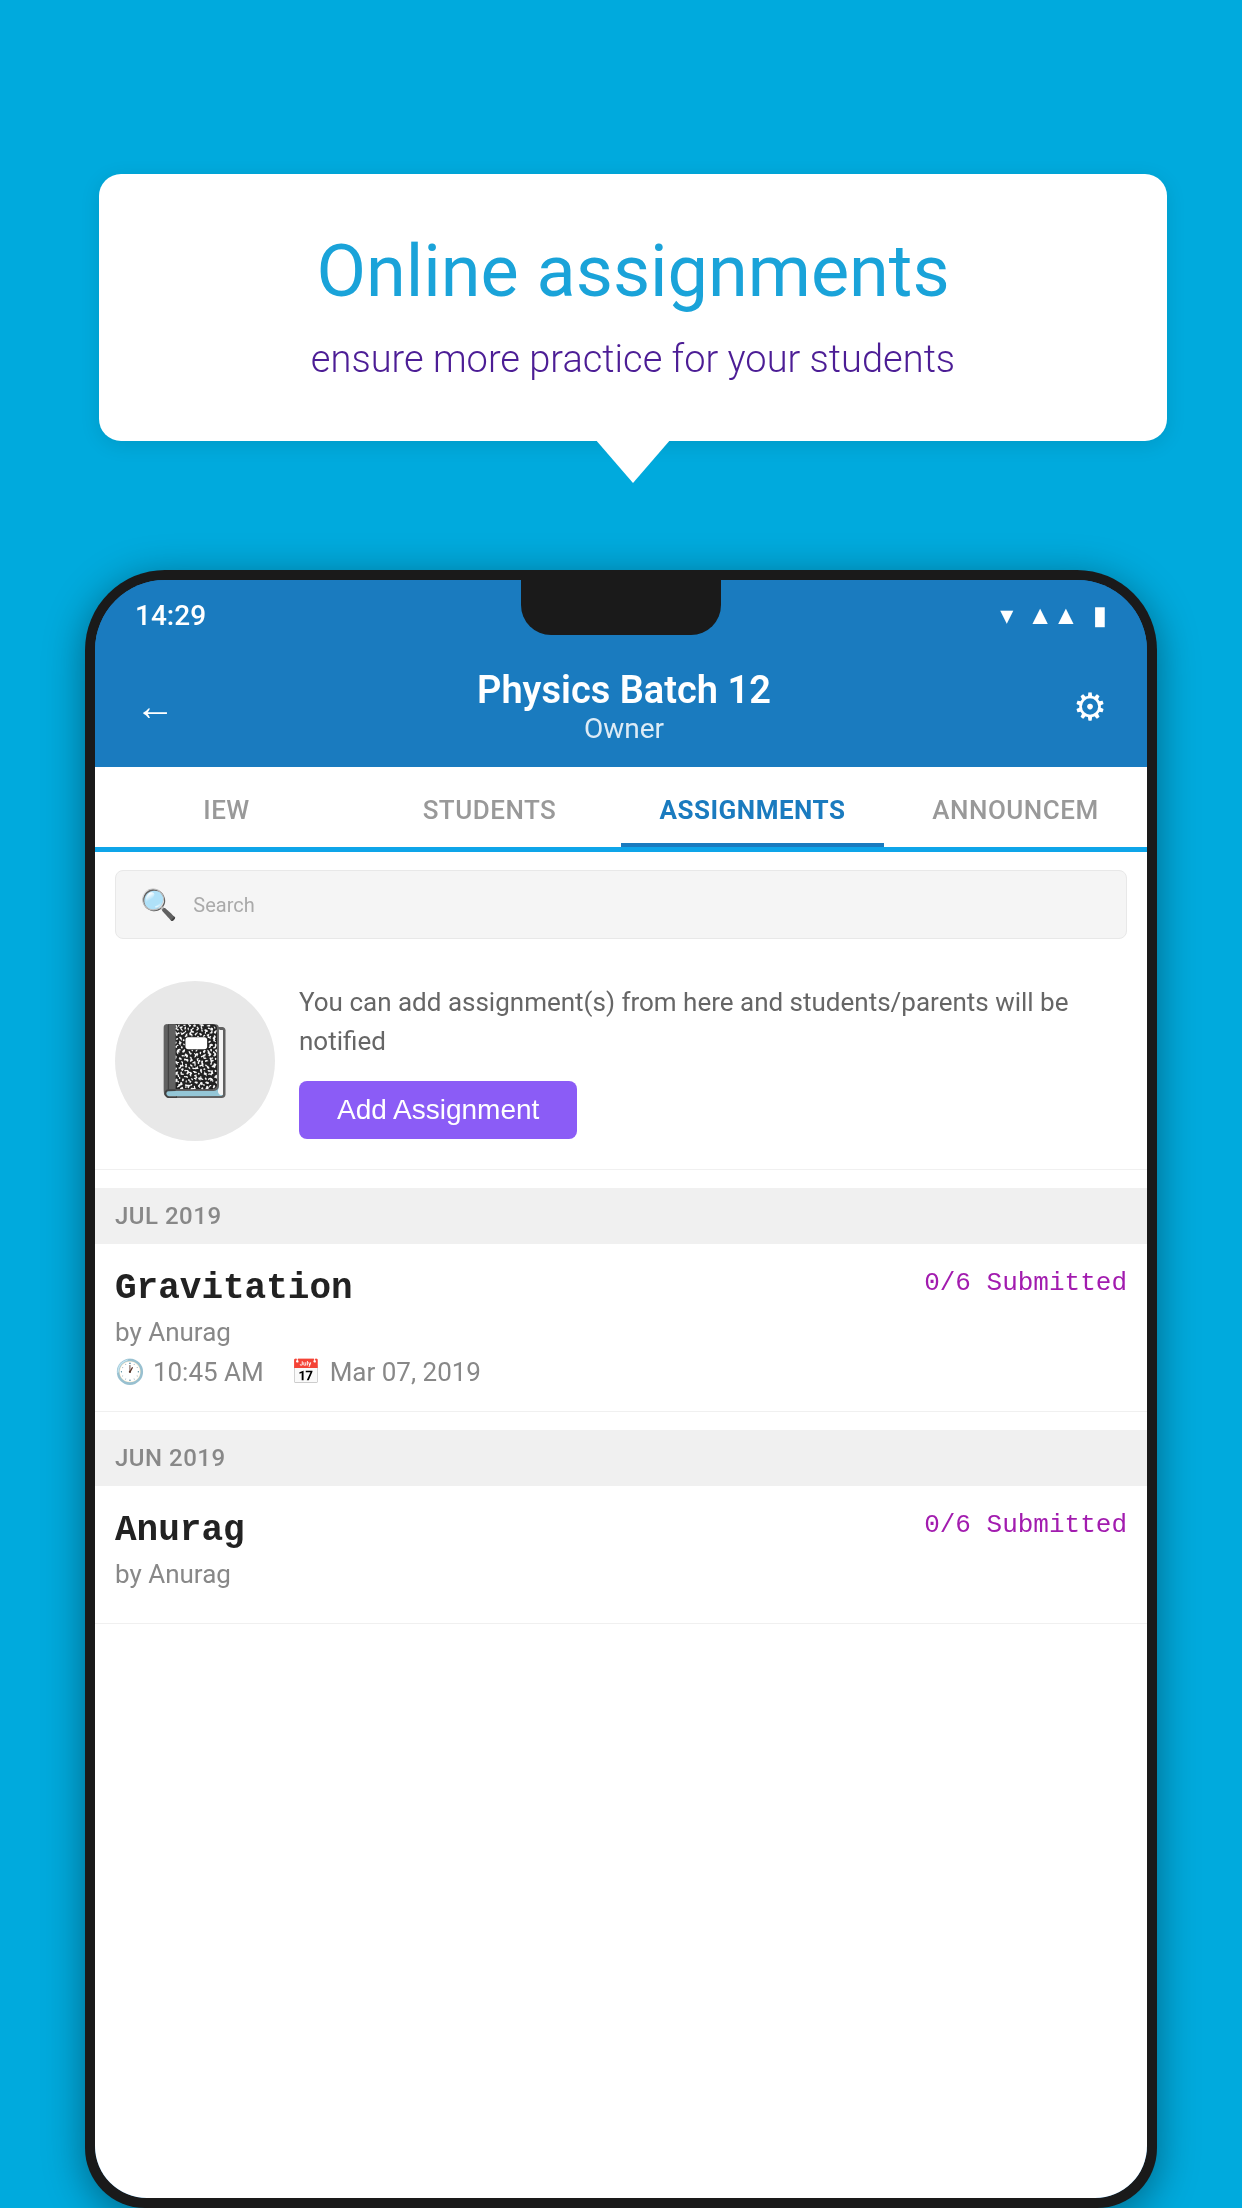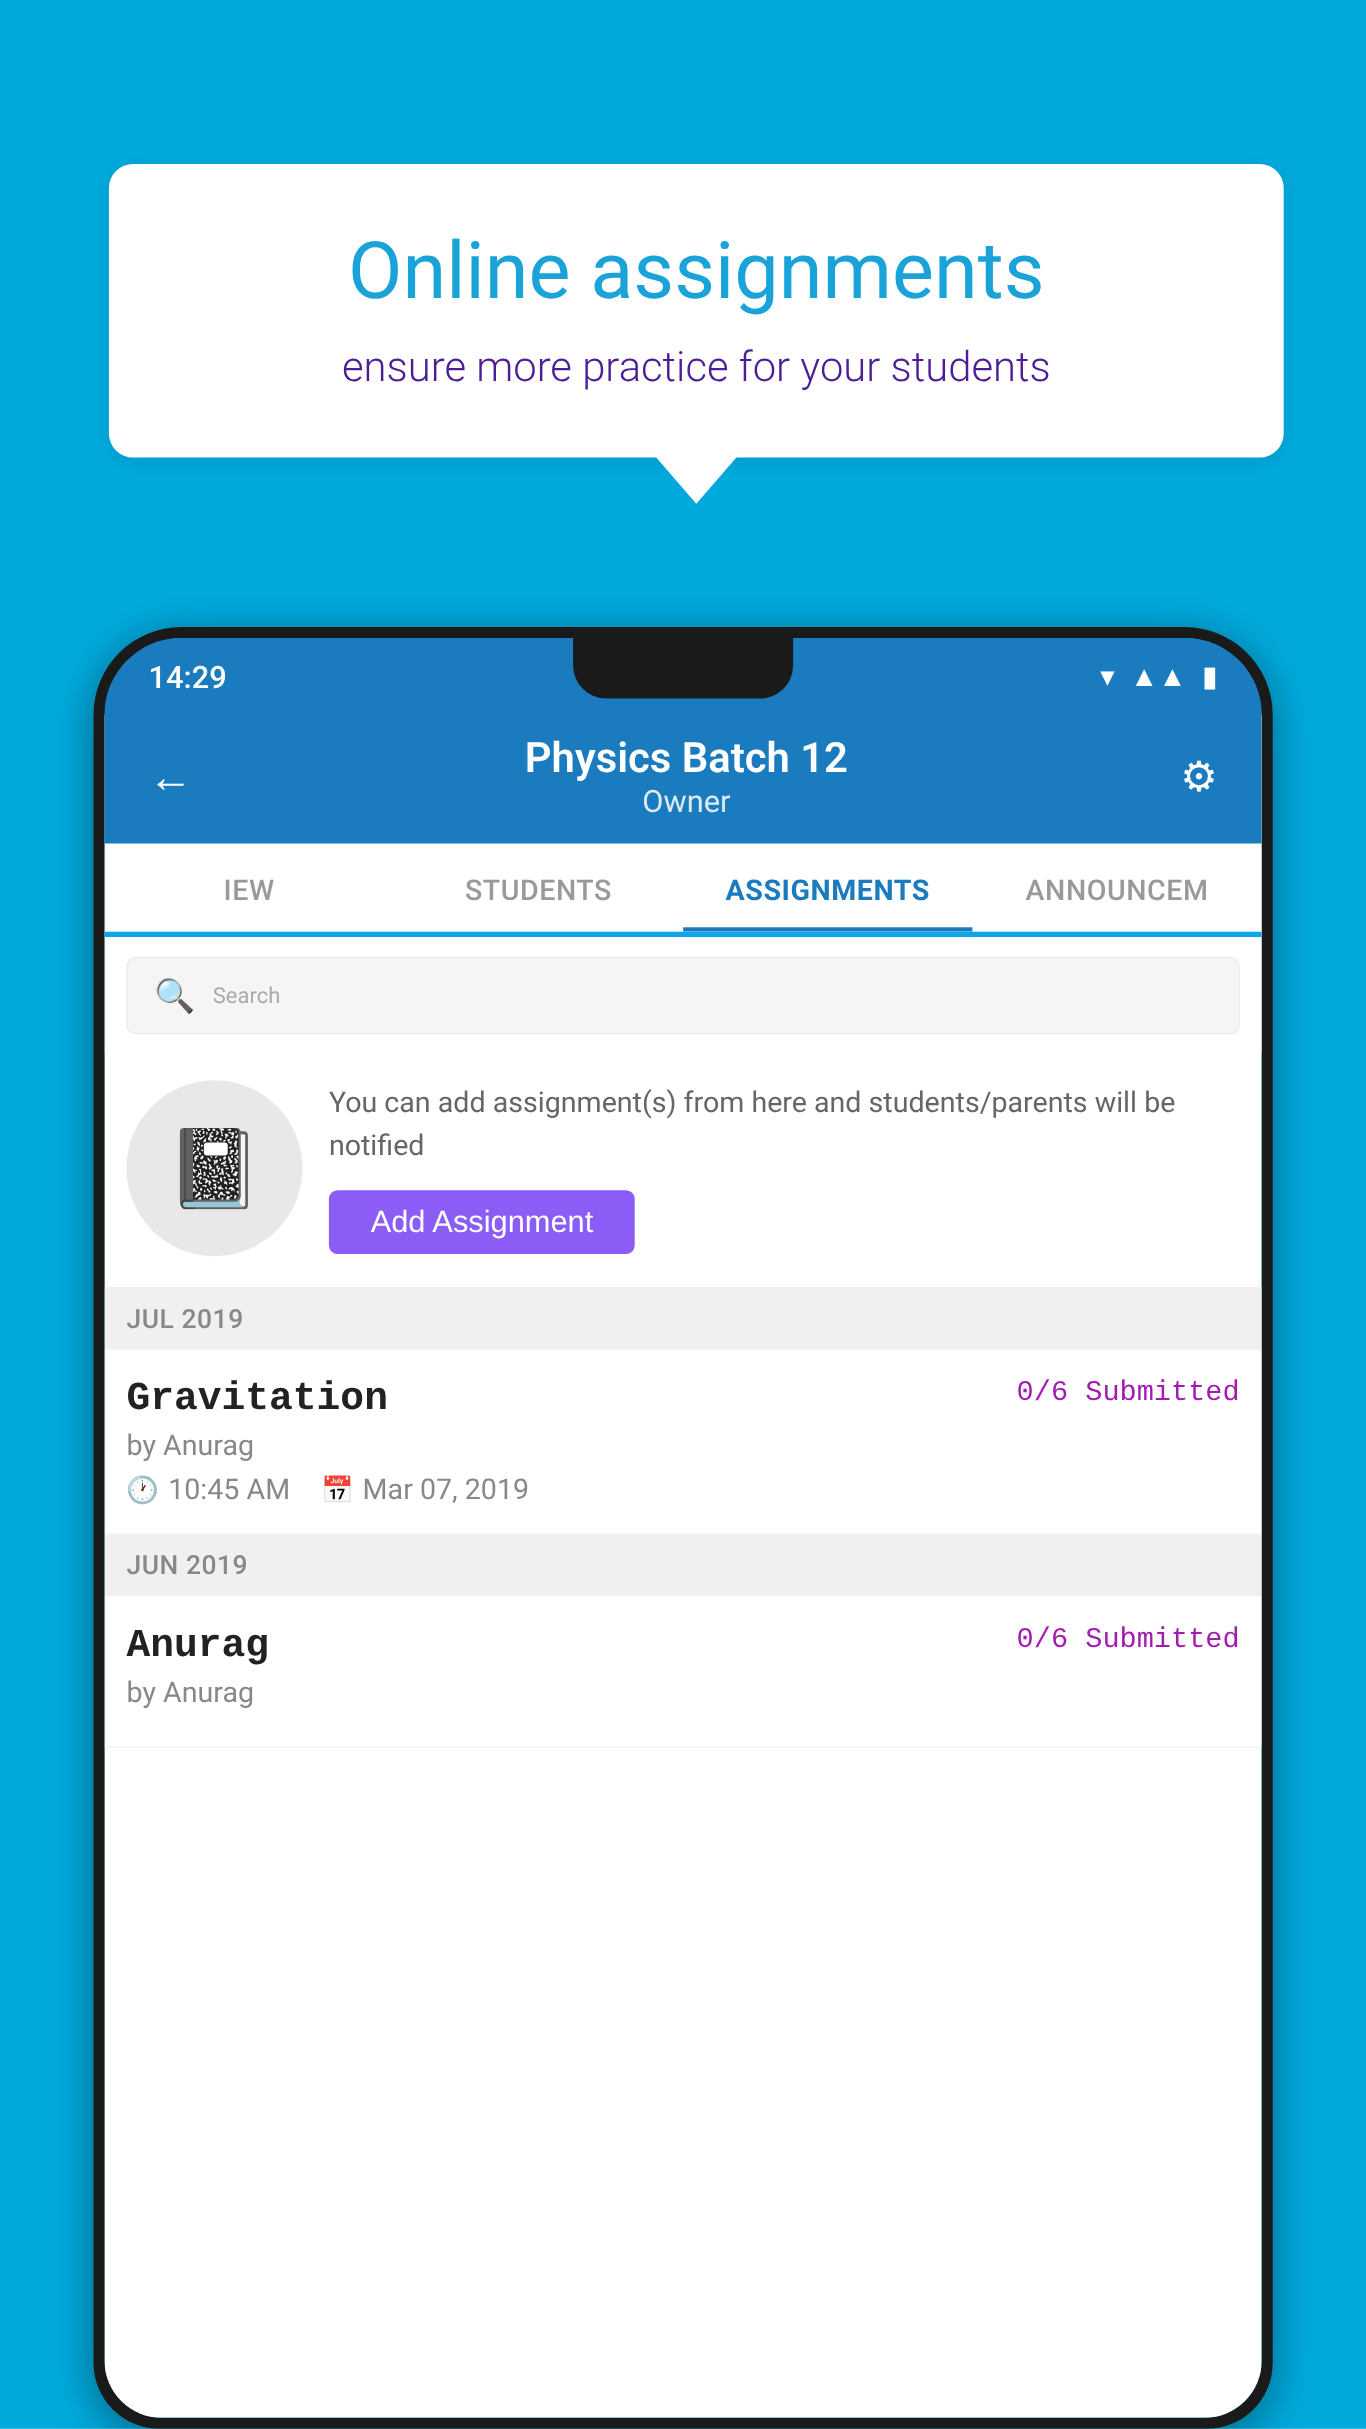--- a/index.html
+++ b/index.html
@@ -9,21 +9,21 @@
       height: 2208px;
       background-color: #00AADD;
       font-family: 'Roboto', Arial, sans-serif;
       overflow: hidden;
       position: relative;
     }
 
     
     .speech-bubble-container {
       position: absolute;
-      top: 149px;
+      top: 174px;
       left: 75px;
       right: 75px;
       margin-left: 24px;
     }
 
     .speech-bubble {
       background: white;
       border-radius: 22px;
       padding: 55px 60px 60px 60px;
       position: relative;
@@ -268,20 +268,21 @@
     }
 
     
     .section-header {
       background: #f0f0f0;
       padding: 14px 20px;
       color: #888;
       font-size: 24px;
       font-weight: 500;
       letter-spacing: 0.5px;
+      margin-top: 18px;
     }
 
     
     .assignment-item {
       padding: 24px 20px;
       border-bottom: 1px solid #f0f0f0;
       background: white;
     }
 
     .assignment-item-top {

